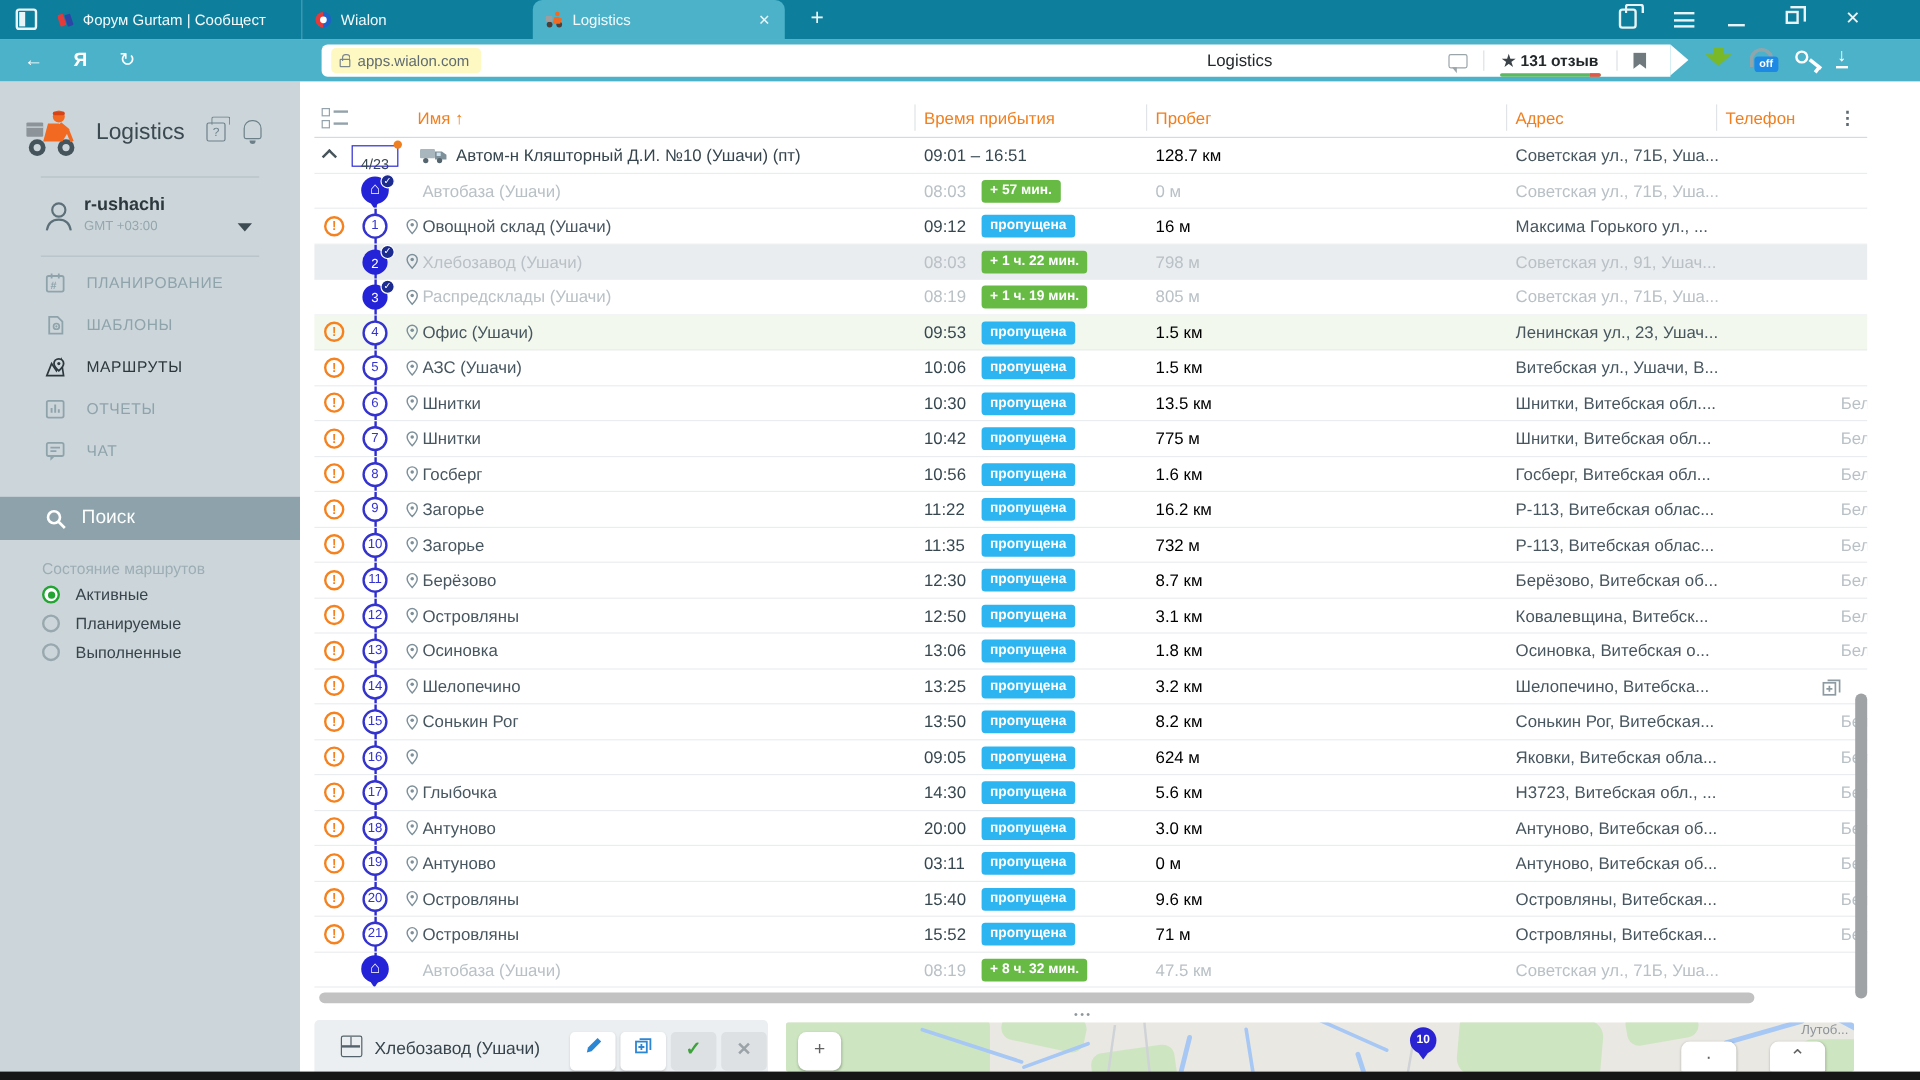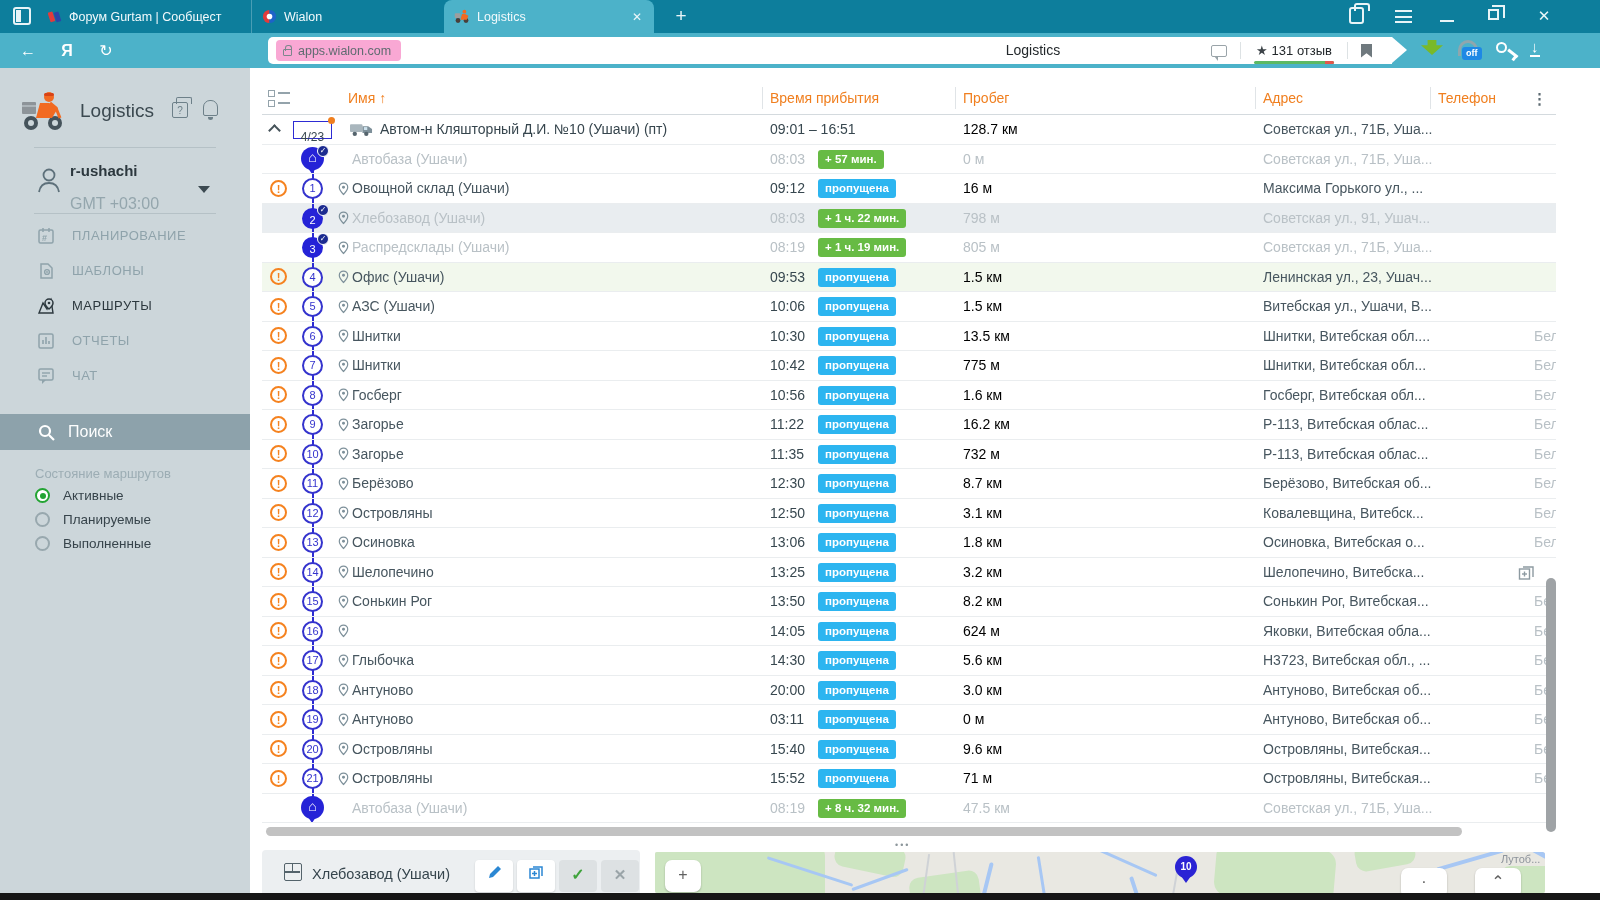--- a/index.html
+++ b/index.html
@@ -23,29 +23,29 @@
   .ic-burger::after { content:''; position:absolute; left:0; top:3.5px; width:17px; height:2px; background:#e8f4f7; }
   .ic-min { position:absolute; left:1440px; top:20px; width:14px; height:2px; background:#e8f4f7; }
   .ic-restore { position:absolute; left:1488px; top:9px; width:11px; height:11px; border:2px solid #e8f4f7; }
   .ic-restore::after { content:''; position:absolute; left:2px; top:-6px; width:11px; height:11px; border:2px solid #e8f4f7; border-left:none; border-bottom:none; }
   .ic-close { position:absolute; left:1533px; top:5px; width:22px; height:22px; color:#eaf6f9; font-size:15px; line-height:22px; text-align:center; }
 
   .toolbar { position:absolute; left:0; top:33px; width:1600px; height:35px; background:#4cb2c9; }
   .nav-ic { position:absolute; top:0; height:35px; line-height:35px; color:#fff; font-size:16px; text-align:center; }
   .omnibox { position:absolute; left:268px; top:37px; width:1124px; height:27px; background:#fff; border-radius:5px 0 0 5px; }
   .omni-arrow { position:absolute; left:1392px; top:37px; width:0; height:0; border-top:13.5px solid transparent; border-bottom:13.5px solid transparent; border-left:15px solid #fff; }
-  .url-pill { position:absolute; left:8px; top:3px; height:21px; background:#f9a8d4; border-radius:4px; display:flex; align-items:center; padding:0 10px 0 7px; gap:6px; color:#5f6b70; font-size:12.5px; }
+  .url-pill { position:absolute; left:8px; top:3px; height:21px; background:#fef9c3; border-radius:4px; display:flex; align-items:center; padding:0 10px 0 7px; gap:6px; color:#5f6b70; font-size:12.5px; }
   .lock { width:9px; height:7px; border:1.5px solid #7c878c; border-radius:1px; position:relative; margin-top:3px; }
   .lock::before { content:''; position:absolute; left:1px; top:-5px; width:5px; height:5px; border:1.5px solid #7c878c; border-bottom:none; border-radius:3px 3px 0 0; }
   .page-title { position:absolute; left:695px; top:0; width:140px; text-align:center; line-height:27px; font-size:14px; color:#23282b; }
   .omni-right { position:absolute; right:20px; top:0; height:27px; display:flex; align-items:center; gap:13px; }
   .ic-comment { width:16px; height:12px; border:1.7px solid #9aa4a9; border-radius:2px; position:relative; }
   .ic-comment::after { content:''; position:absolute; left:2px; bottom:-5px; border-left:4px solid transparent; border-right:0 solid transparent; border-top:5px solid #9aa4a9; }
   .omni-sep { width:1px; height:17px; background:#dde2e4; }
-  .reviews { font-size:13px; color:#23282b; position:relative; padding:0 2px; }
+  .reviews { font-size:13px; color:#23282b; position:relative; padding:0 2px;font-weight:bold; }
   .reviews .star { color:#3c4348; margin-right:4px; font-size:13px; }
   .rev-line { position:absolute; left:0; bottom:-6px; width:100%; height:3px; background:#5bb964; border-radius:2px; }
   .rev-line::after { content:''; position:absolute; right:0; top:0; width:9px; height:3px; background:#e2574c; border-radius:0 2px 2px 0; }
   .ic-flag { width:11px; height:14px; background:#6f797e; clip-path:polygon(0 0,100% 0,100% 100%,50% 70%,0 100%); }
   .ext { position:absolute; top:40px; }
   .ext-savefrom { left:1421px; width:22px; height:15px; background:#79b929; clip-path:polygon(50% 100%,0 35%,30% 35%,30% 0,70% 0,70% 35%,100% 35%); }
   .ext-savefrom::after { content:''; position:absolute; left:0; top:18px; width:22px; height:3px; background:#79b929; }
   .ext-off-arc { left:1458px; width:20px; height:16px; border:3px solid #8fa6ad; border-bottom:none; border-radius:10px 10px 0 0; }
   .ext-off-badge { left:1462px; top:47px; background:#1e88e5; color:#fff; font-size:9px; font-weight:bold; padding:1px 4px 2px; border-radius:3px; }
   .ext-keys { left:1496px; top:42px; width:11px; height:11px; border:2.2px solid #fff; border-radius:50%; }
@@ -58,21 +58,21 @@
   .sidebar { position:absolute; left:0; top:68px; width:250px; height:832px; background:#ccd6da; }
   .logo-row { position:absolute; left:0; top:20px; width:250px; height:50px; }
   .app-title { position:absolute; left:80px; top:12px; font-size:19px; color:#3b4950; }
   .ic-help { position:absolute; left:172px; top:14px; width:16px; height:16px; border:1.6px solid #6d8089; border-radius:2px; color:#6d8089; font-size:10px; text-align:center; line-height:15px; }
   .ic-help::before { content:''; position:absolute; left:3px; top:-6px; width:14px; height:6px; border:1.6px solid #6d8089; border-bottom:none; border-radius:2px 2px 0 0; }
   .ic-bell { position:absolute; left:203px; top:12px; width:15px; height:16px; border:1.7px solid #6d8089; border-radius:7px 7px 2px 2px; }
   .ic-bell::after { content:''; position:absolute; left:3.5px; bottom:-5px; width:5px; height:3px; border-radius:0 0 4px 4px; background:#6d8089; }
   .sb-divider { position:absolute; left:34px; width:182px; height:1px; background:#b5c1c6; }
   .user-row { position:absolute; left:0; top:88px; width:250px; height:52px; }
   .user-name { position:absolute; left:70px; top:6px; font-size:15px; font-weight:bold; color:#2c383e; }
-  .user-tz { position:absolute; left:70px; top:39px; font-size:16px; color:#94a6ad; }
+  .user-tz { position:absolute; left:70px; top:27px; font-size:11px; color:#94a6ad; }
   .user-caret { position:absolute; left:198px; top:30px; width:0; height:0; border-left:6px solid transparent; border-right:6px solid transparent; border-top:7px solid #3c4a51; }
   .menu { position:absolute; left:0; top:150px; width:250px; }
   .menu-item { position:relative; height:35px; display:flex; align-items:center; gap:17px; padding-left:37px; color:#8fa3ab; font-size:13px; letter-spacing:.5px; }
   .menu-item.active { color:#2c383e; }
   .search-band { position:absolute; left:0; top:346px; width:250px; height:36px; background:#8da2ab; display:flex; align-items:center; gap:13px; padding-left:38px; }
   .search-text { color:#fdfefe; font-size:16px; }
   .filter-label { position:absolute; left:35px; top:398px; font-size:13px; color:#9cadb4; }
   .radio-row { position:absolute; left:35px; display:flex; align-items:center; gap:13px; font-size:13.5px; color:#37444b; }
   .radio { width:15px; height:15px; border-radius:50%; border:2px solid #98a8ae; background:transparent; position:relative; }
   .radio.sel { border-color:#23a433; background:#fff; }
@@ -677,21 +677,21 @@
     <div class="link"></div>
 
     <span class="warn">!</span>
 
     <span class="node-circle">16</span>
 
     <svg class="pin" width="11" height="14" viewBox="0 0 12 15">
       <path d="M6 1a4.6 4.6 0 0 1 4.6 4.6C10.6 8.8 6 13.5 6 13.5S1.4 8.8 1.4 5.6A4.6 4.6 0 0 1 6 1z" fill="none" stroke="#7d909a" stroke-width="1.3"></path>
       <circle cx="6" cy="5.6" r="1.6" fill="#7d909a"></circle>
     </svg>
-    <span class="time">14:05</span>
+    <span class="time">09:05</span>
     <span class="badge blue">пропущена</span>
     <span class="mileage">624 м</span>
     <span class="address">Яковки, Витебская обла...</span>
     <span class="phone">Бел</span>
 
   </div>
 
   <div class="row stop">
     <div class="link"></div>
 

